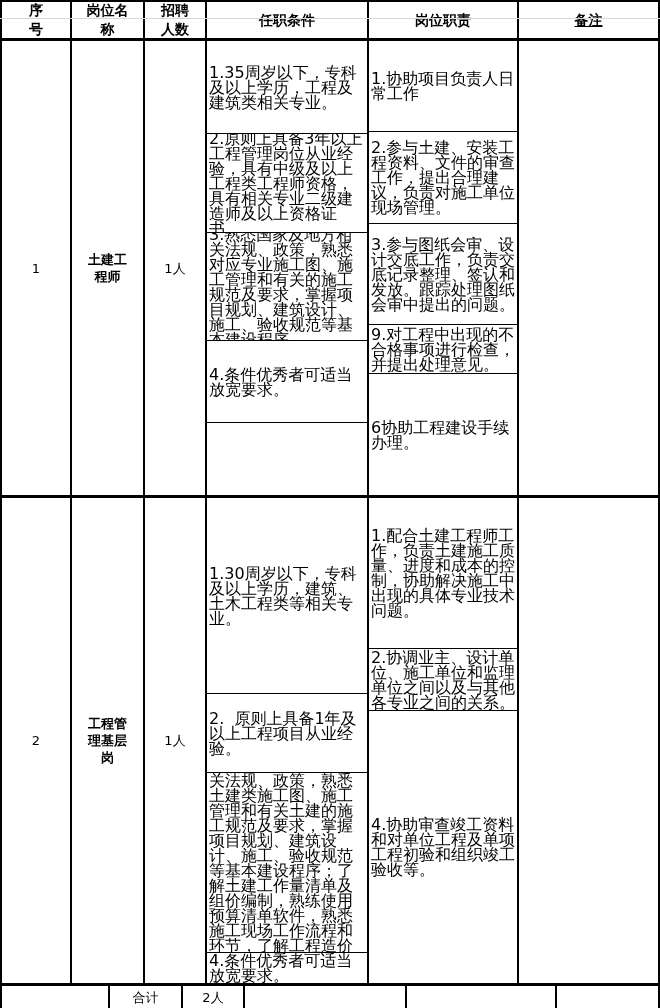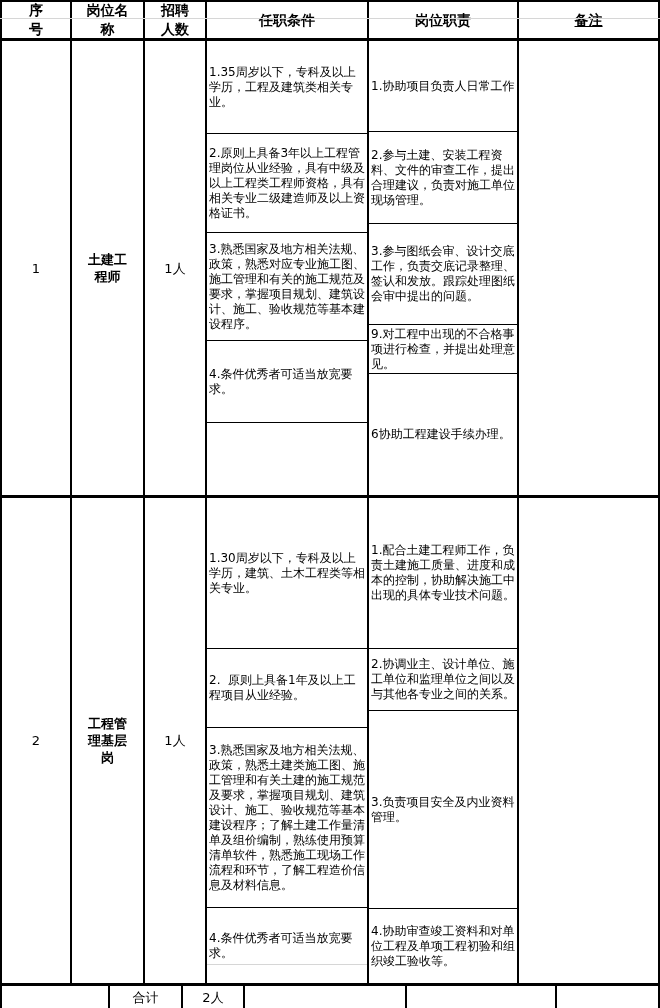--- a/index.html
+++ b/index.html
@@ -35,21 +35,21 @@
     height:100%;
   }
   .hrow { height:39px; border-bottom:3px solid #000; }
   .sub {
     border-bottom:1px solid #000;
     display:flex; align-items:center;
     overflow:hidden; position:relative;
   }
   .sub:last-child { border-bottom:none; }
   .txt {
-    font-size:12px; line-height:15px; text-align:left;
+    font-size:16px; line-height:15px; text-align:left;
     padding:0 1px 0 2px; white-space:pre-wrap; word-break:break-all;
   }
   .faint {
     position:absolute; left:0; right:0; height:1px; background:#d6d6d6;
   }
   .wrapname { padding:8px 10px;font-weight:bold; }
   .frow { flex:1; min-height:21px;padding-left:38px; }
   .frow .center { font-size:13px; }
 </style>
 </head>
@@ -128,21 +128,21 @@
 
     <div class="col c-remark center"></div>
   </div>
 
   <div class="row thick" style="height:488px">
     <div class="col c-seq center">2</div>
     <div class="col c-name center wrapname">工程管理基层岗</div>
     <div class="col c-count center">1人</div>
 
     <div class="col c-req">
-      <div class="sub" style="height:151px">
+      <div class="sub" style="height:196px">
           <div class="txt">1.30周岁以下，专科及以上学历，建筑、土木工程类等相关专业。</div>
         </div>
       <div class="sub" style="height:79px">
           <div class="txt">2.  原则上具备1年及以上工程项目从业经验。</div>
         </div>
       <div class="sub" style="height:180px">
           <div class="txt">3.熟悉国家及地方相关法规、政策，熟悉土建类施工图、施工管理和有关土建的施工规范及要求，掌握项目规划、建筑设计、施工、验收规范等基本建设程序；了解土建工作量清单及组价编制，熟练使用预算清单软件，熟悉施工现场工作流程和环节，了解工程造价信息及材料信息。</div>
         </div>
       <div class="sub" style="flex:1">
           <div class="txt">4.条件优秀者可适当放宽要求。</div>
@@ -150,23 +150,20 @@
         </div>
     </div>
 
     <div class="col c-duty">
       <div class="sub" style="height:151px">
           <div class="txt">1.配合土建工程师工作，负责土建施工质量、进度和成本的控制，协助解决施工中出现的具体专业技术问题。</div>
         </div>
       <div class="sub" style="height:62px">
           <div class="txt">2.协调业主、设计单位、施工单位和监理单位之间以及与其他各专业之间的关系。</div>
         </div>
-      <div class="sub" style="height:198px">
-          <div class="txt">3.负责项目安全及内业资料管理。</div>
-        </div>
       <div class="sub" style="flex:1">
           <div class="txt">4.协助审查竣工资料和对单位工程及单项工程初验和组织竣工验收等。</div>
         </div>
     </div>
 
     <div class="col c-remark center"></div>
   </div>
 
   <div class="row frow">
     <div class="col c-seq center"></div>

